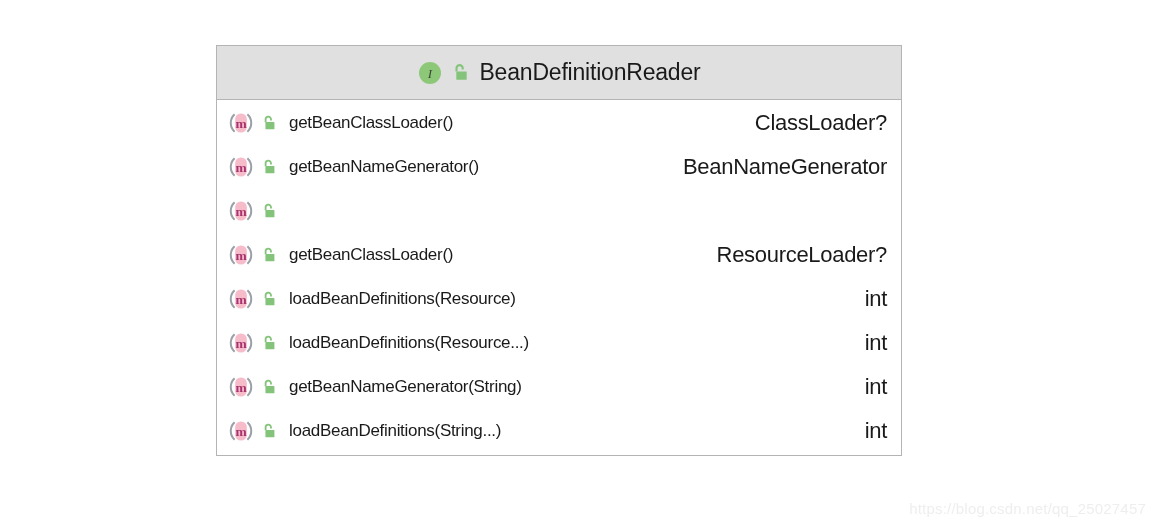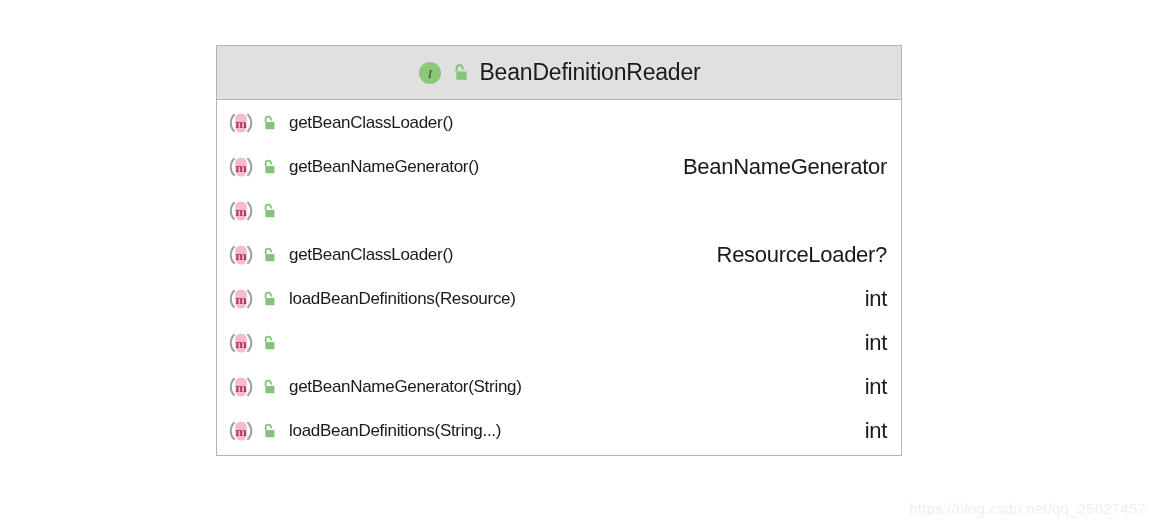--- a/index.html
+++ b/index.html
@@ -141,20 +141,21 @@
             </svg>
           </span>
           <span class="icon">
             <svg width="19" height="19" viewBox="0 0 22 22">
               <path d="M6.5 9.5 V6.2 a3.1 3.1 0 0 1 6.2 0 V7.6" fill="none" stroke="#84c47a" stroke-width="2.1"></path>
               <rect x="6.3" y="9.4" width="10.4" height="8.4" rx="0.6" fill="#84c47a"></rect>
             </svg>
           </span>
         </span>
         <span class="member-name">getBeanClassLoader()</span>
+        <span class="member-type">ClassLoader?</span>
       </div>
 
       <div class="member-row">
         <span class="member-icons">
           <span class="icon">
             <svg width="30" height="30" viewBox="0 0 30 30">
               <path d="M8.6 6.2 A12 12 0 0 0 8.6 23.8" fill="none" stroke="#9aa0a6" stroke-width="2"></path>
               <path d="M21.4 6.2 A12 12 0 0 1 21.4 23.8" fill="none" stroke="#9aa0a6" stroke-width="2"></path>
               <rect x="9.2" y="5.4" width="11.6" height="19.2" rx="5.6" fill="#f7bcca"></rect>
               <text x="15" y="19.6" text-anchor="middle" font-family="Liberation Serif, serif" font-size="13.5" font-weight="bold" fill="#a8336e">m</text>
@@ -242,20 +243,21 @@
               <text x="15" y="19.6" text-anchor="middle" font-family="Liberation Serif, serif" font-size="13.5" font-weight="bold" fill="#a8336e">m</text>
             </svg>
           </span>
           <span class="icon">
             <svg width="19" height="19" viewBox="0 0 22 22">
               <path d="M6.5 9.5 V6.2 a3.1 3.1 0 0 1 6.2 0 V7.6" fill="none" stroke="#84c47a" stroke-width="2.1"></path>
               <rect x="6.3" y="9.4" width="10.4" height="8.4" rx="0.6" fill="#84c47a"></rect>
             </svg>
           </span>
         </span>
+        <span class="member-name">loadBeanDefinitions(Resource...)</span>
         <span class="member-type">int</span>
       </div>
 
       <div class="member-row">
         <span class="member-icons">
           <span class="icon">
             <svg width="30" height="30" viewBox="0 0 30 30">
               <path d="M8.6 6.2 A12 12 0 0 0 8.6 23.8" fill="none" stroke="#9aa0a6" stroke-width="2"></path>
               <path d="M21.4 6.2 A12 12 0 0 1 21.4 23.8" fill="none" stroke="#9aa0a6" stroke-width="2"></path>
               <rect x="9.2" y="5.4" width="11.6" height="19.2" rx="5.6" fill="#f7bcca"></rect>

